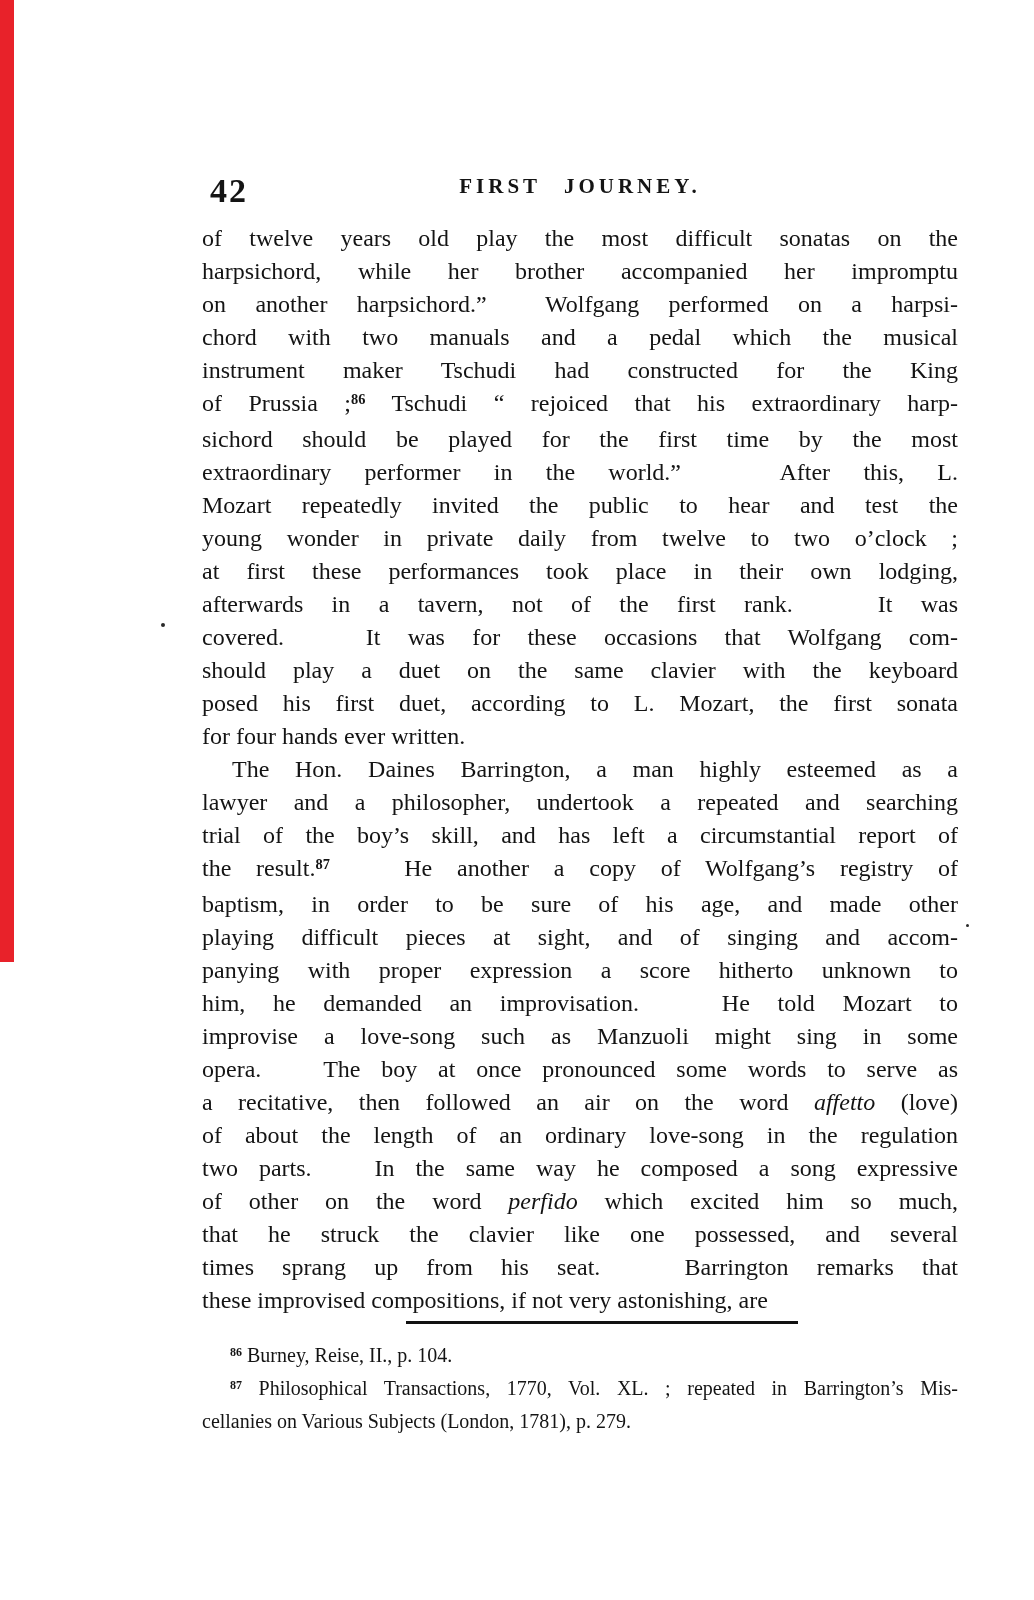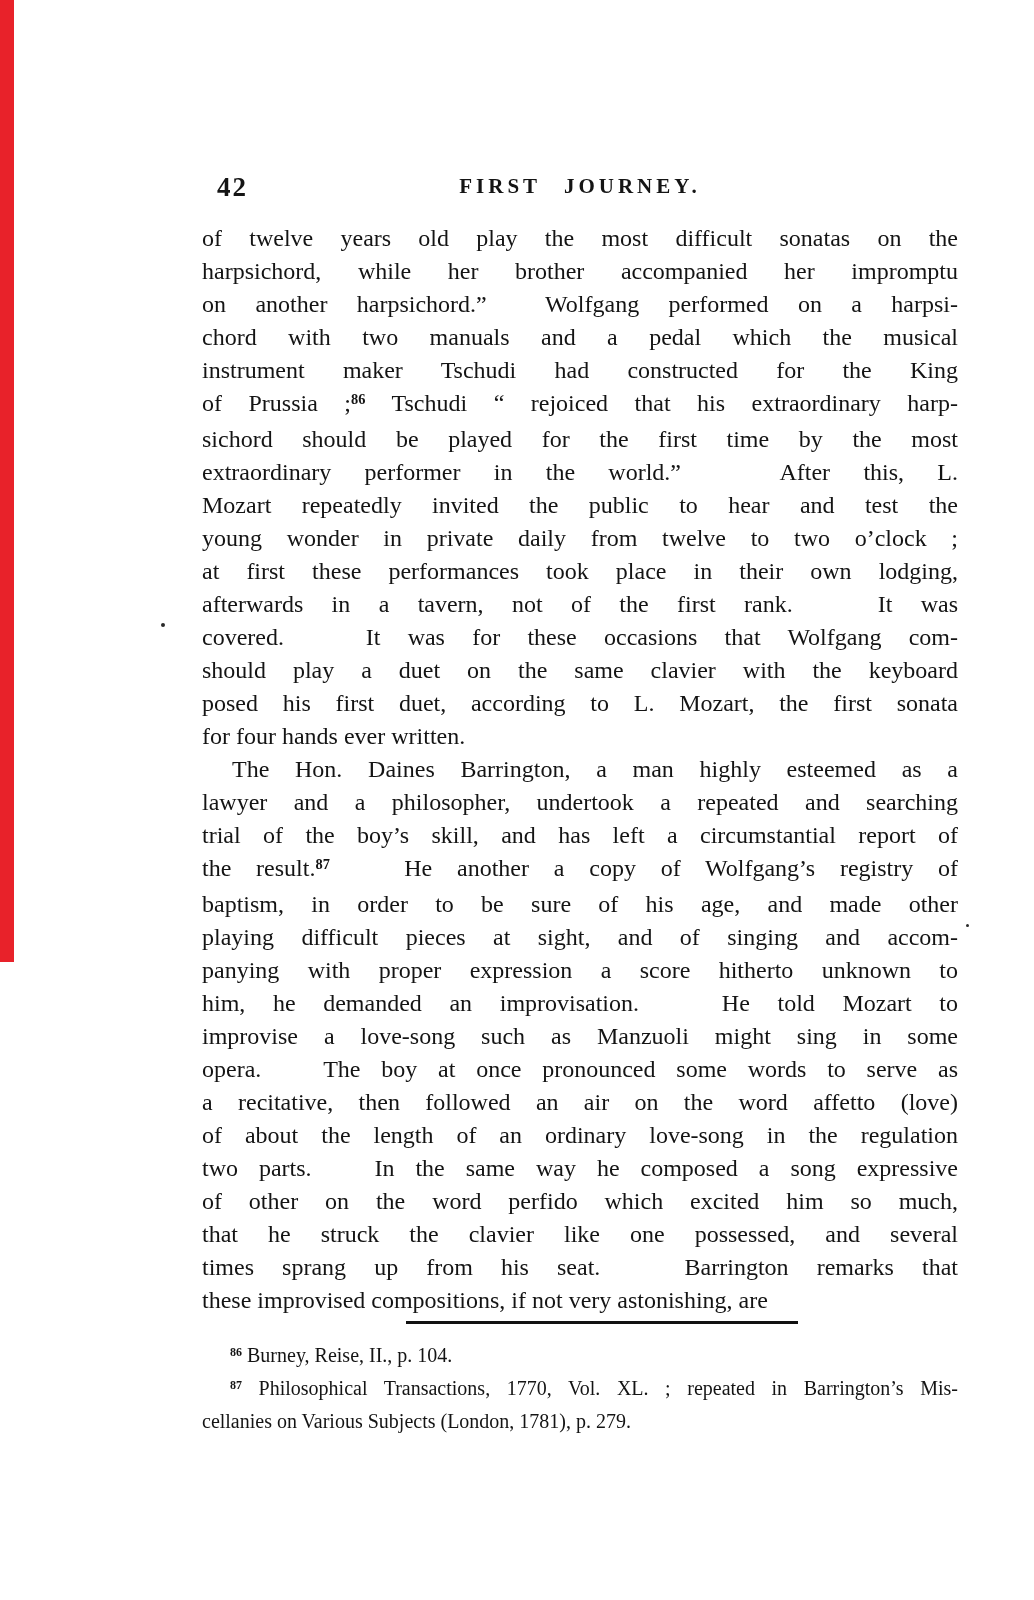--- a/index.html
+++ b/index.html
@@ -31,22 +31,22 @@
     position: absolute;
     left: 202px; top: 172px;
     width: 756px;
   }
   .pagehead {
     position: relative;
     height: 50px;
   }
   .pagenum {
     position: absolute;
-    left: 15px; top: 0;
-    font-size: 27px;
+    left: 8px; top: 0;
+    font-size: 34px;
     font-weight: bold;
     letter-spacing: 2px;
     font-family: Liberation Serif, serif;
   }
   .runhead {
     position: absolute;
     left: 0; right: 0; top: 2px;
     text-align: center;
     font-size: 21px;
     font-weight: bold;
@@ -59,21 +59,21 @@
   }
   .line {
     white-space: pre-wrap;
     min-height: 33px;
   }
   .just {
     text-align: justify;
     text-align-last: justify;
   }
   .ind { text-indent: 30px; }
-  .i { }
+  .i { font-style: italic; }
   .sup {
     font-size: 60%;
     position: relative;
     top: -0.5em;
     font-weight: bold;
   }
   .fnrule {
     margin: 4px 0 0 204px;
     width: 392px;
     height: 3px;

